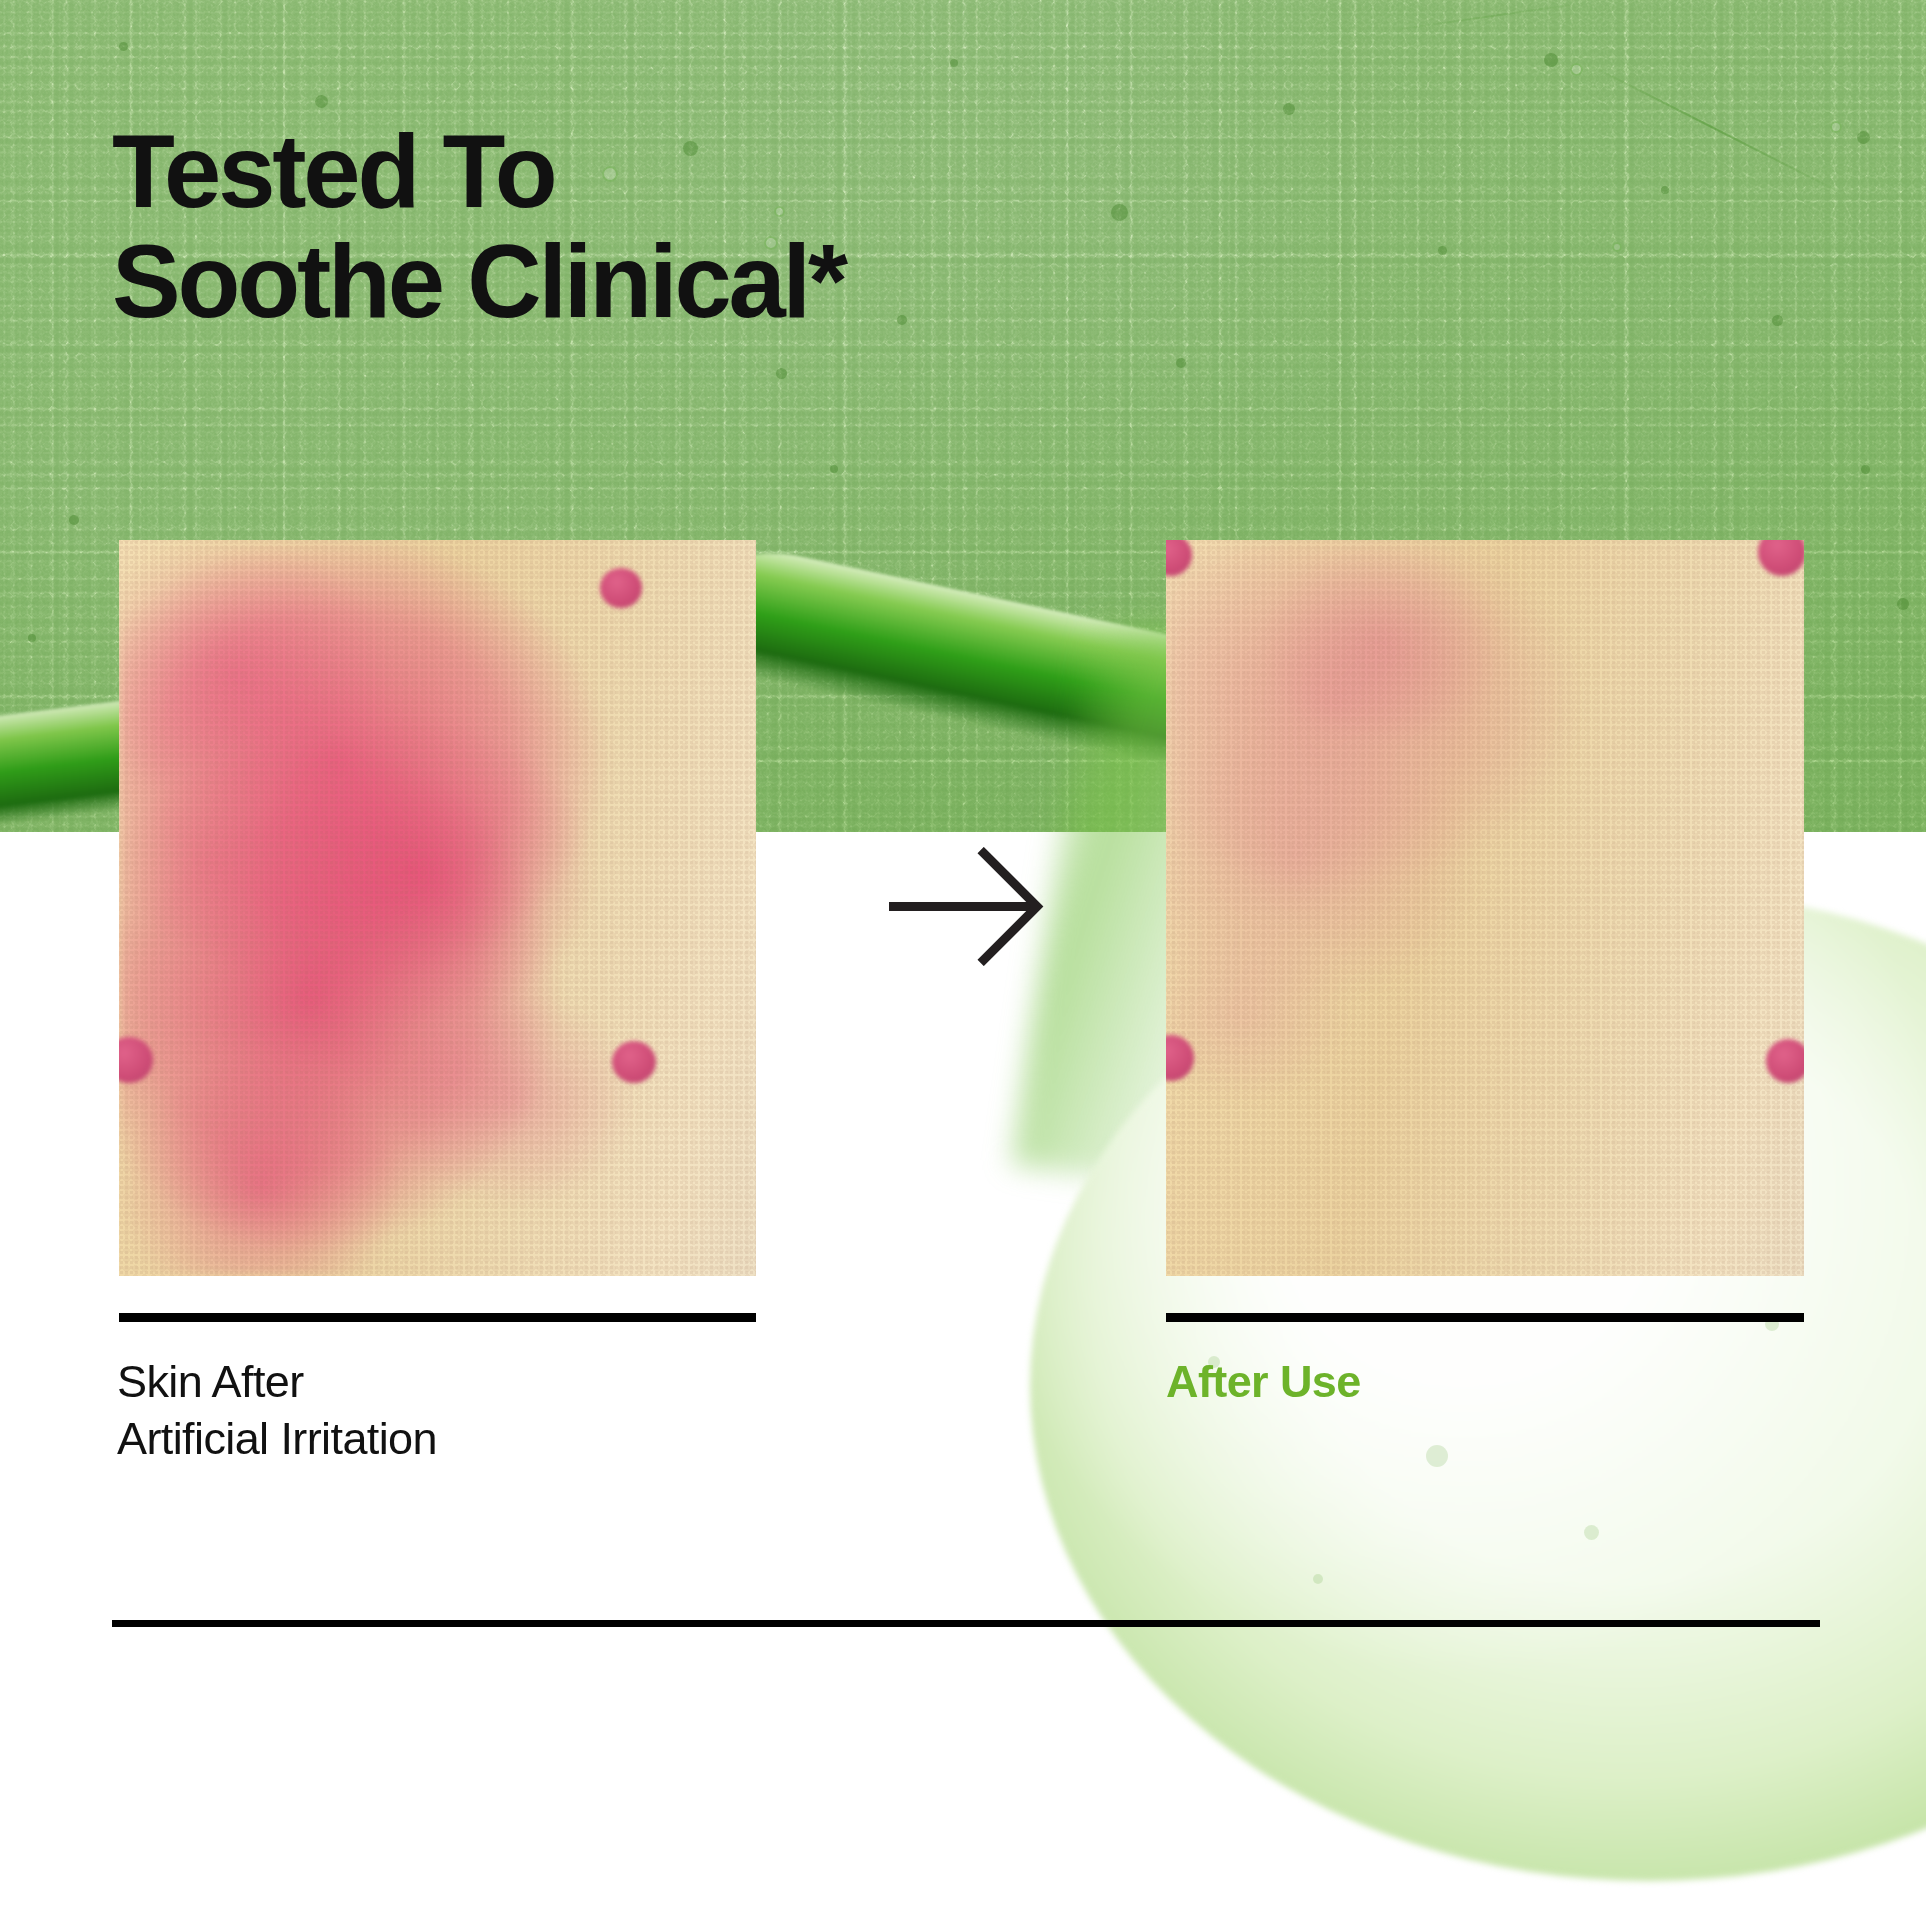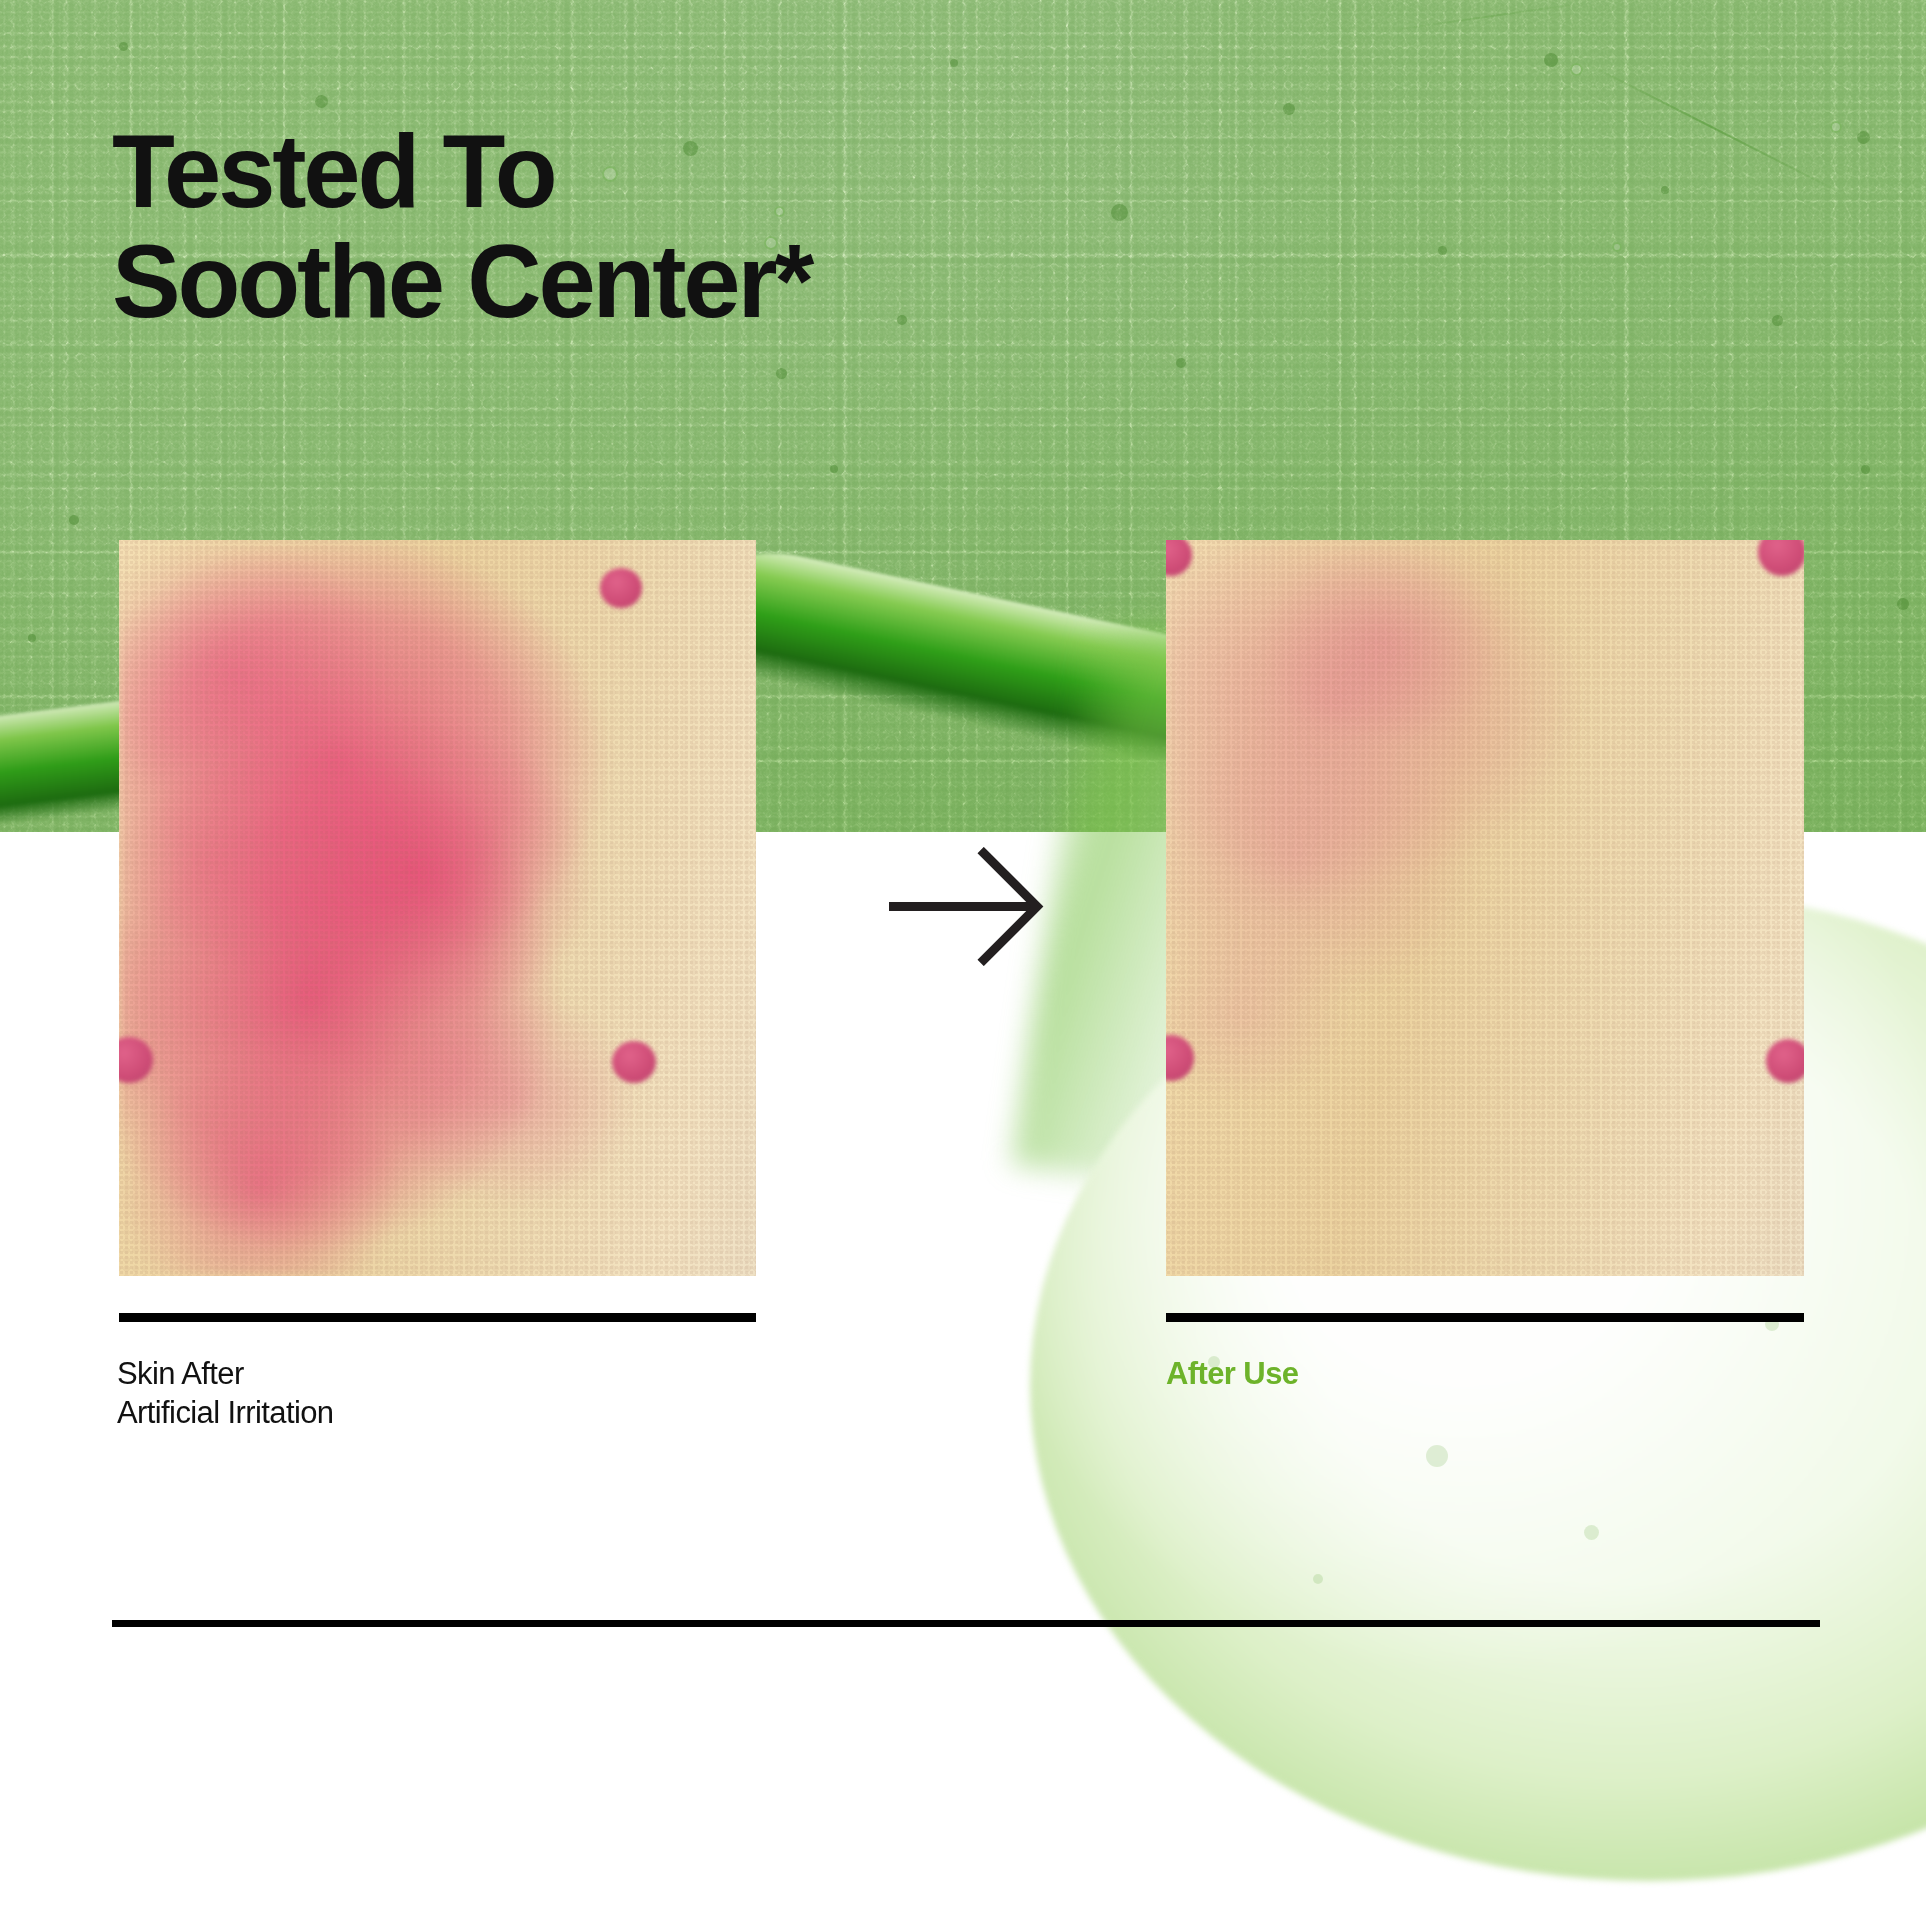--- a/index.html
+++ b/index.html
@@ -157,21 +157,21 @@
     filter:blur(2px);
   }
   .panel-rule {
     position:absolute; height:9px; background:#000000;
   }
   .rule-left  { left:119px;  top:1313px; width:637px; }
   .rule-right { left:1166px; top:1313px; width:638px; }
 
   
   .caption {
-    position:absolute; font-size:31px; line-height:1.26;
+    position:absolute; font-size:45px; line-height:1.26;
     font-weight:500; letter-spacing:-0.6px; white-space:pre-line;
   }
   .caption-left  { left:117px;  top:1354px; color:#111111; }
   .caption-right { left:1166px; top:1354px; color:#6DB32A; font-weight:700; }
 
   
   .arrow { position:absolute; left:889px; top:847px; width:156px; height:119px; }
 
   
   .bottom-rule {
@@ -240,21 +240,21 @@
     <div class="speck" style="left:515px;top:356px;width:11px;height:11px;"></div>
     <div class="speck" style="left:634px;top:208px;width:18px;height:18px;"></div>
     <div class="speck" style="left:735px;top:426px;width:14px;height:14px;"></div>
     <div class="speck" style="left:178px;top:465px;width:12px;height:12px;"></div>
     <div class="speck" style="left:396px;top:554px;width:22px;height:22px;"></div>
     <div class="speck" style="left:554px;top:634px;width:15px;height:15px;"></div>
     <div class="speck" style="left:283px;top:683px;width:10px;height:10px;"></div>
   </div>
 
   <div class="headline">Tested To
-Soothe Center*</div>
+Soothe Clinical*</div>
 
   <div class="panel panel-left">
     <div class="skin"></div>
     <div class="redness-strong"></div>
     <div class="skin-grain"></div>
     <div class="mole" style="left:481px;top:28px;width:42px;height:40px;"></div>
     <div class="mole" style="left:-14px;top:497px;width:48px;height:46px;"></div>
     <div class="mole" style="left:493px;top:501px;width:44px;height:42px;"></div>
   </div>
   <div class="panel-rule rule-left"></div>

